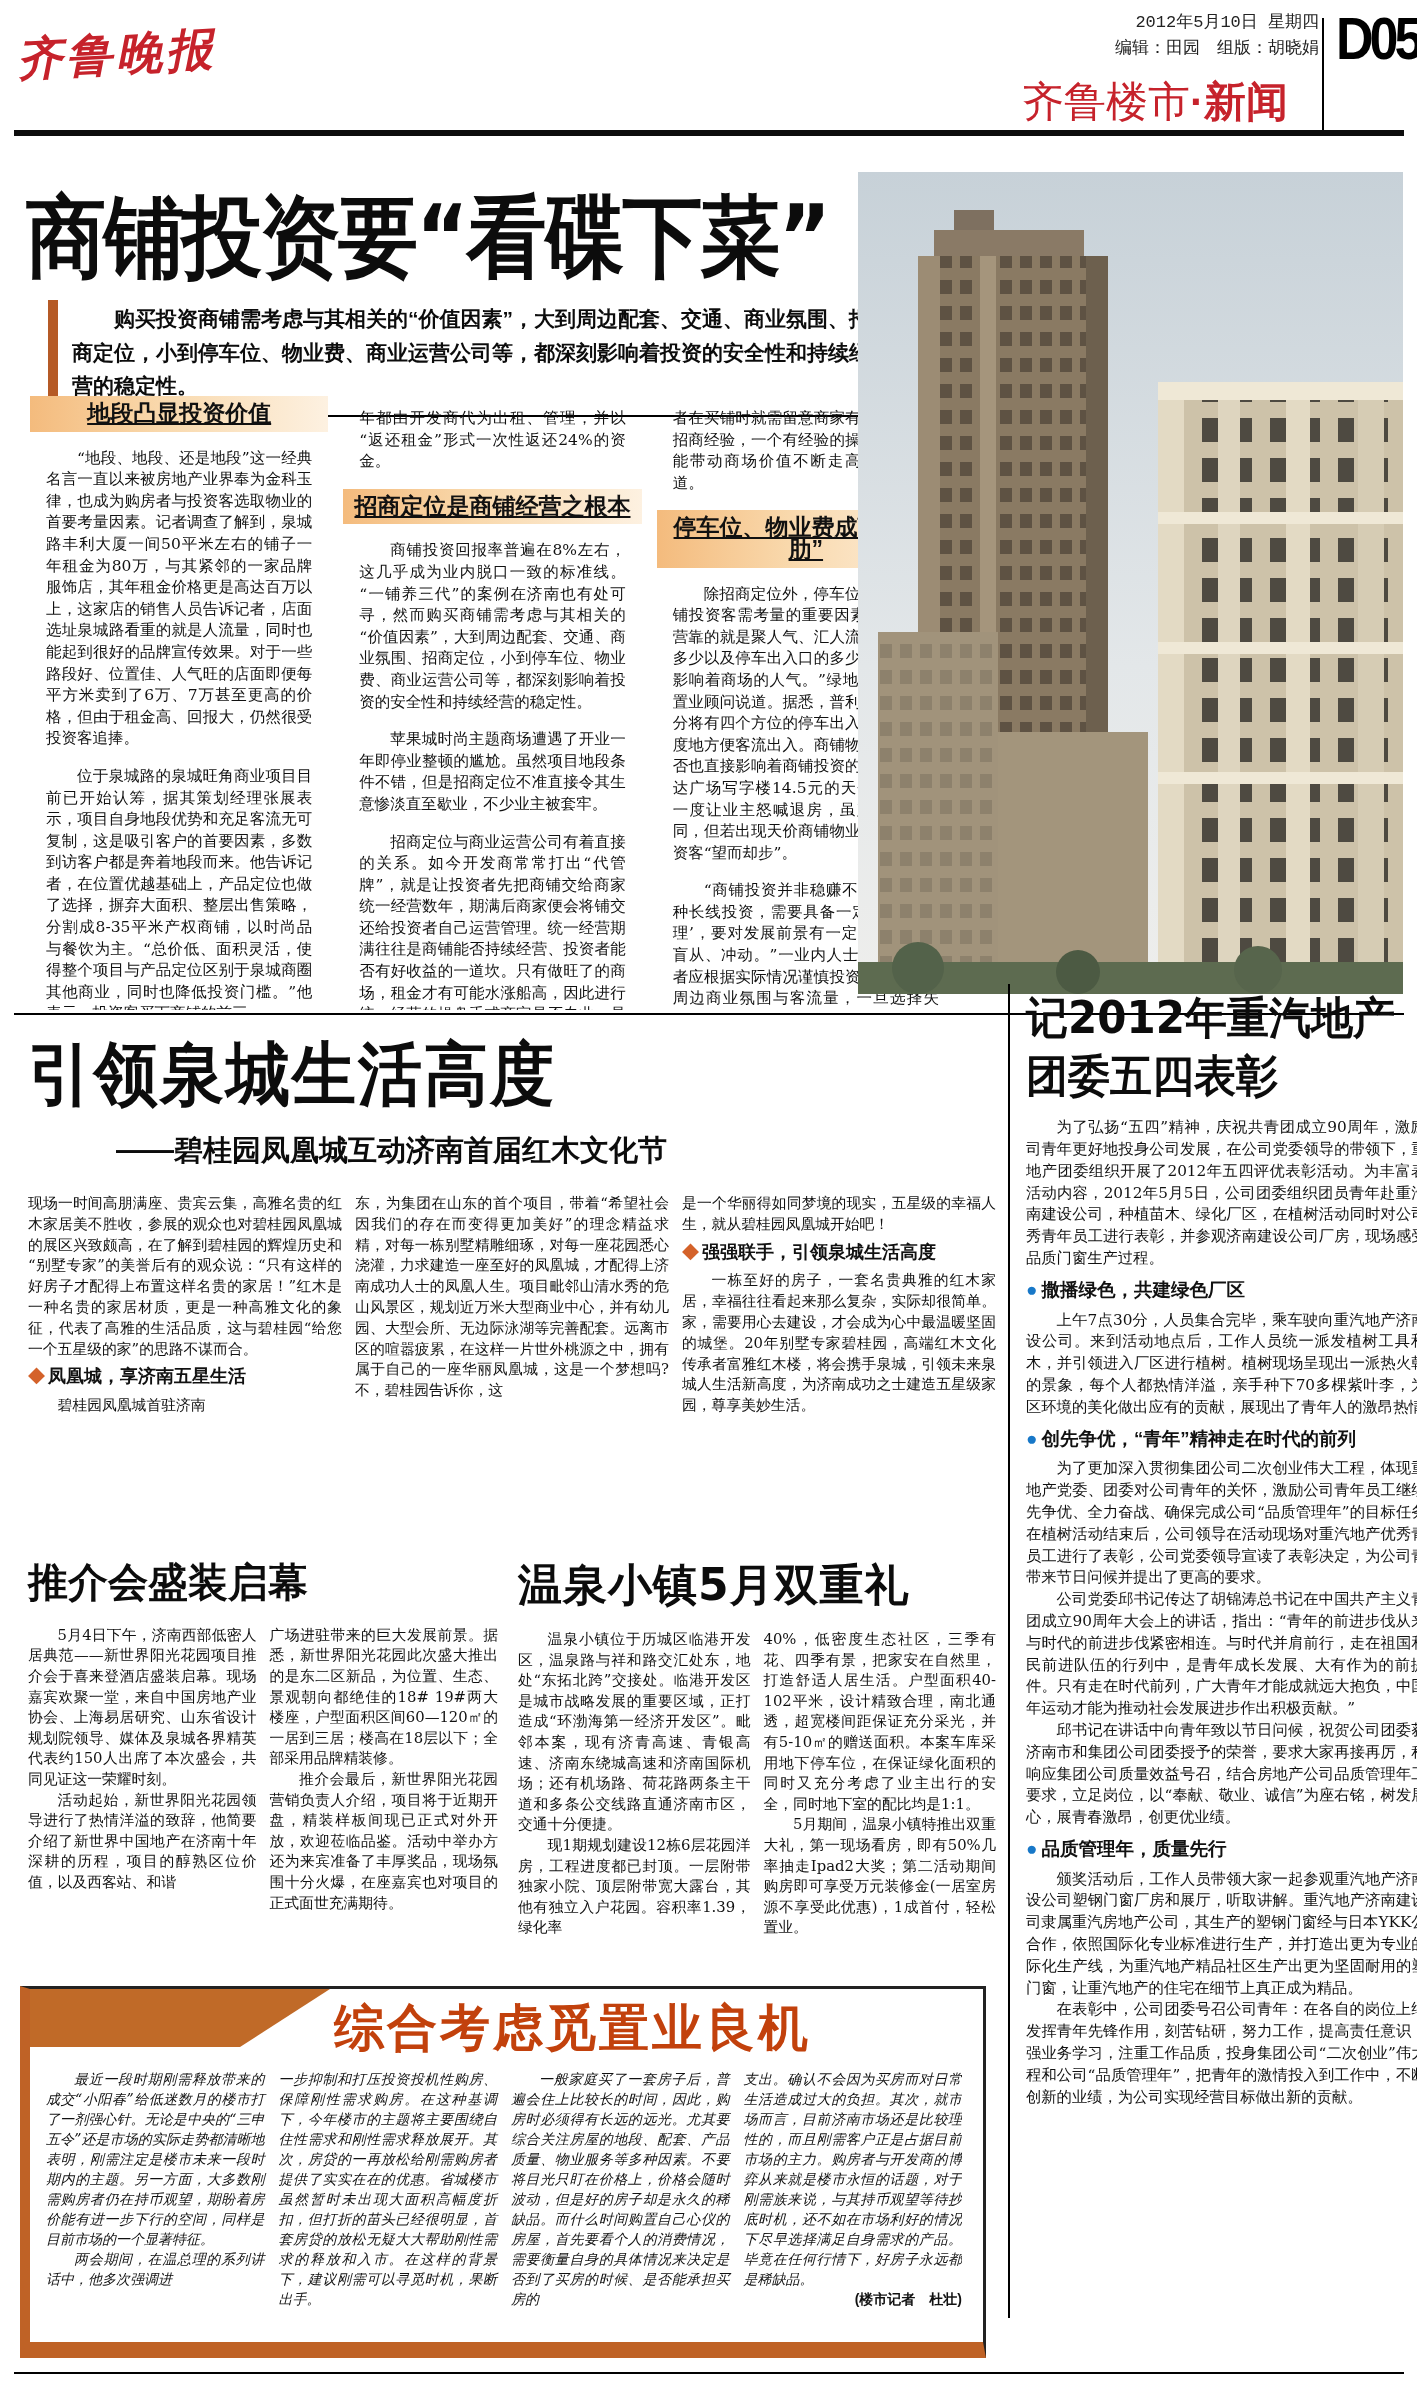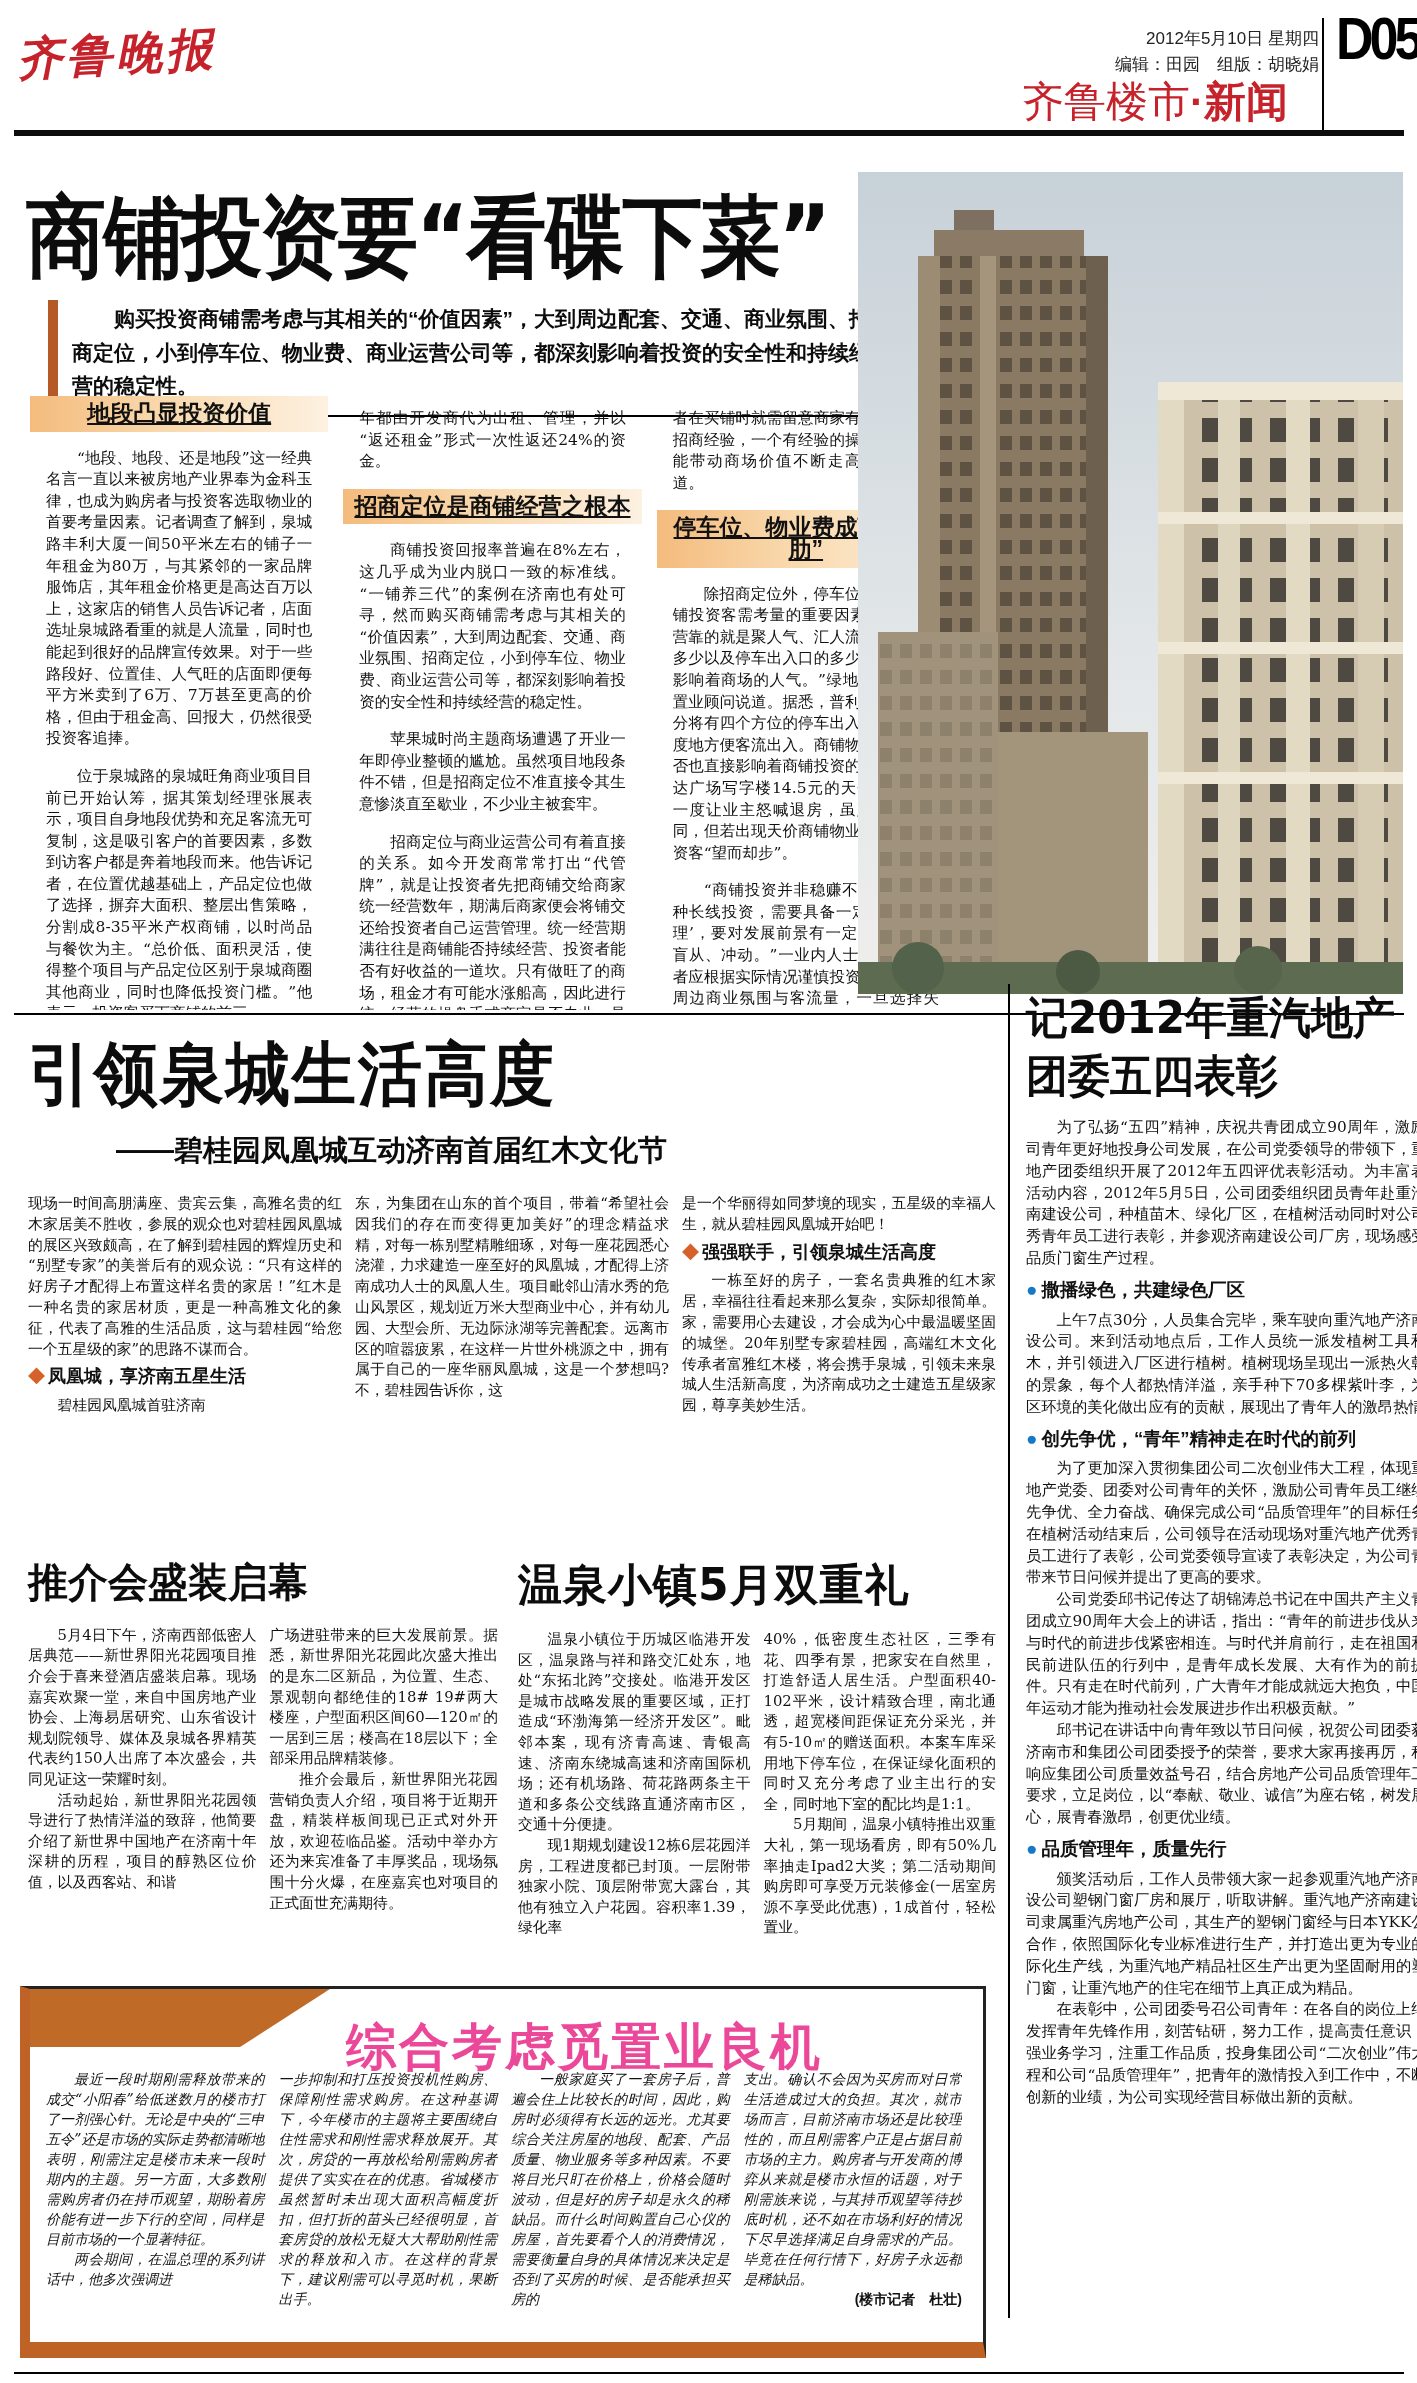--- a/index.html
+++ b/index.html
@@ -4,21 +4,21 @@
 <style>
   html,body{margin:0;padding:0;background:#9a9a9a;}
   .page{position:relative;width:1417px;height:2383px;background:#ffffff;overflow:hidden;
         font-family:"DejaVu Serif","Liberation Serif",serif;color:#111;}
   .abs{position:absolute;}
 
   
   .masthead{left:16px;top:24px;font-size:46px;font-weight:bold;font-style:italic;
             color:#c6222b;transform:rotate(-3deg);letter-spacing:4px;
             font-family:"DejaVu Serif",serif;}
-  .dateblock{top:26px;right:98px;text-align:right;font-family:Liberation Sans, sans-serif;
+  .dateblock{top:10px;right:98px;text-align:right;font-family:Liberation Mono, monospace;
              font-size:17px;line-height:1.5;color:#222;}
   .hdr-vline{left:1322px;top:18px;width:2px;height:116px;background:#000;}
   .pagenum{left:1336px;top:4px;font-size:52px;font-weight:900;letter-spacing:-4px;
            font-family:"Liberation Sans",sans-serif;transform:scaleY(1.15);transform-origin:top left;color:#000;}
   .section-title{top:74px;right:129px;font-size:42px;font-family:"Liberation Sans",sans-serif;
                  color:#c6222b;white-space:nowrap;}
   .section-title .light{font-weight:400;}
   .section-title .bold{font-weight:900;}
   .topline{left:14px;top:130px;width:1390px;height:6px;background:#0d0d0d;}
 
@@ -80,22 +80,22 @@
   .scol{flex:1;font-size:14.8px;line-height:20.6px;text-align:justify;}
   .scol p{margin:0;text-indent:2em;}
   .scol p.noindent{text-indent:0;}
 
   
   .bbox{left:20px;top:1986px;width:966px;height:372px;background:#fff;box-sizing:border-box;
         border-top:3px solid #222;border-right:3px solid #222;
         border-left:10px solid #bf6226;border-bottom:16px solid #bf6226;}
   .corner{position:absolute;left:0;top:0;width:300px;height:58px;background:#c06a28;
           clip-path:polygon(0 0,100% 0,70% 100%,0 100%);}
-  .btitle{position:absolute;left:316px;top:6px;font-size:50px;font-weight:900;
-          font-family:"DejaVu Sans","Liberation Sans",sans-serif;letter-spacing:3px;color:#ec4899;margin-top:19px;}
+  .btitle{position:absolute;left:304px;top:6px;font-size:50px;font-weight:900;
+          font-family:"DejaVu Sans","Liberation Sans",sans-serif;letter-spacing:3px;color:#c2410c;}
   .bcols{position:absolute;left:16px;top:80px;width:916px;height:262px;display:flex;gap:14px;overflow:hidden;}
   .bcol{flex:1;font-style:italic;font-size:14px;line-height:20px;text-align:justify;}
   .bcol p{margin:0;text-indent:2em;}
   .bcol p.noindent{text-indent:0;}
   .bbyline{font-style:normal;font-family:"Liberation Sans",sans-serif;font-weight:700;
            text-align:right;text-indent:0;}
 </style>
 </head>
 <body>
 

